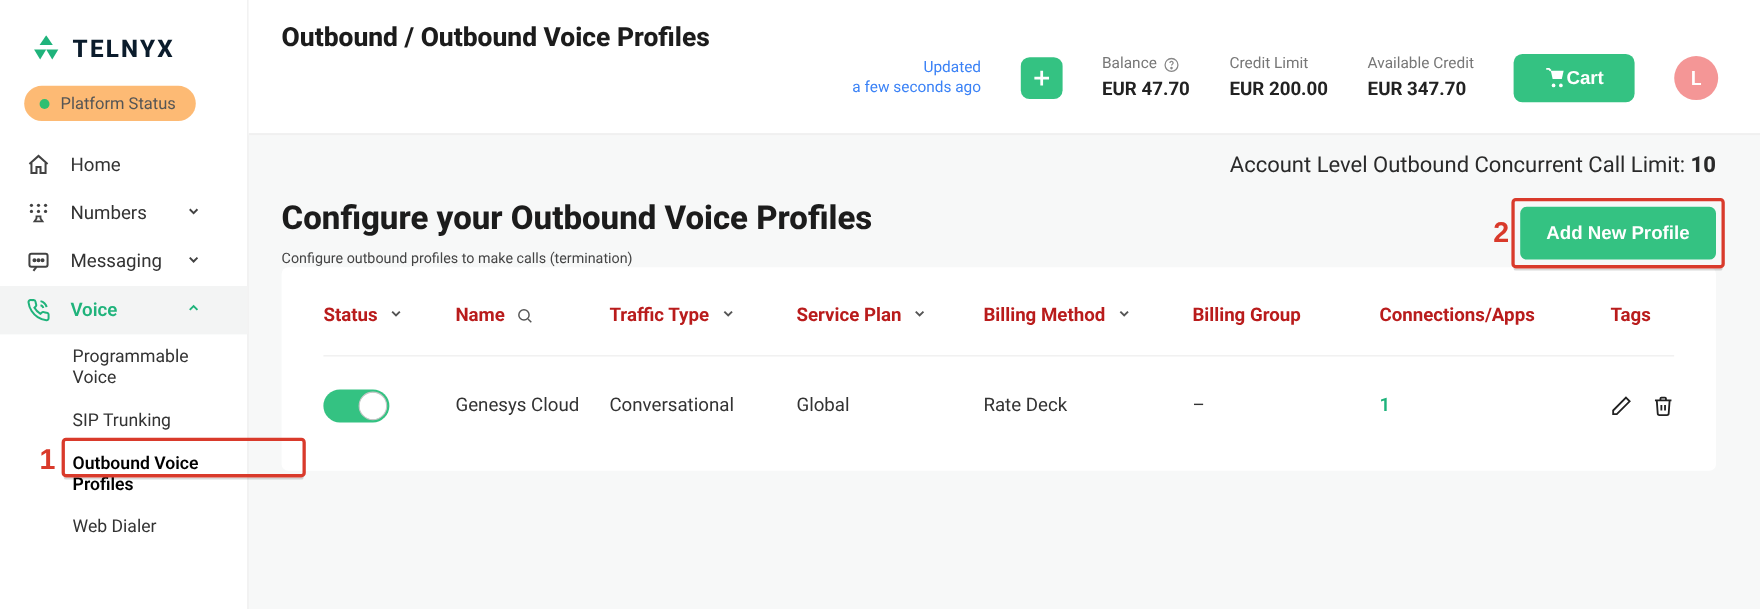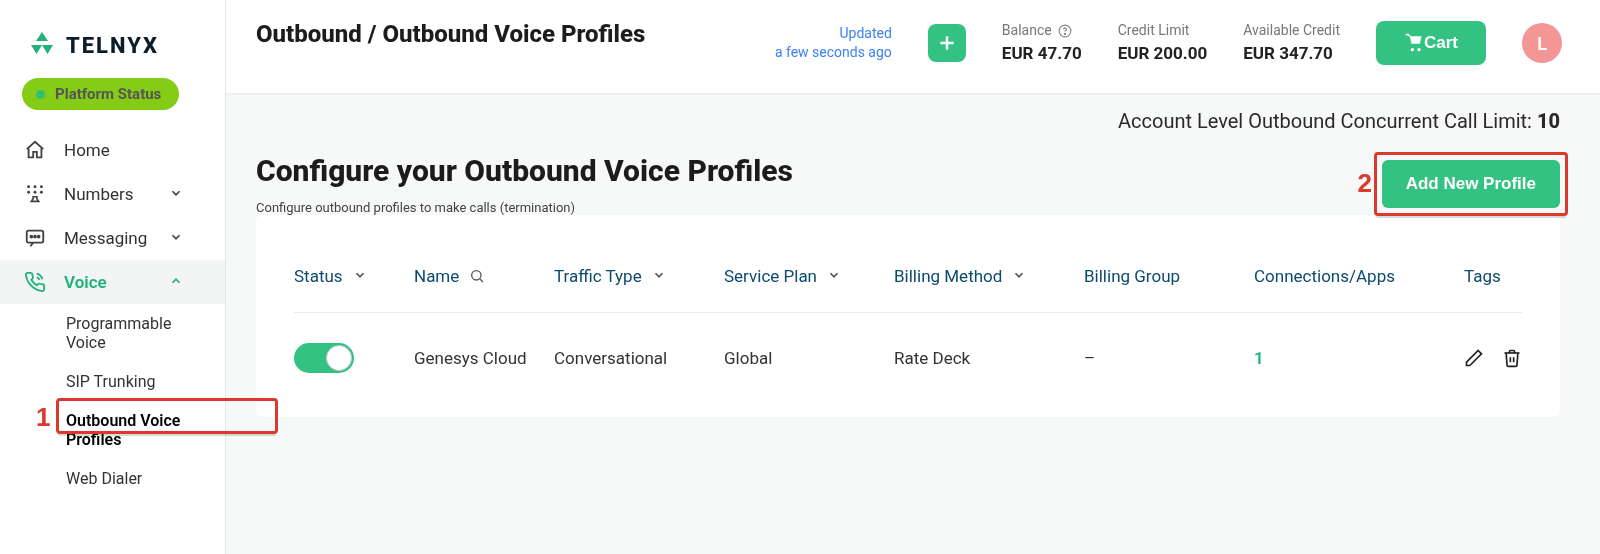--- a/index.html
+++ b/index.html
@@ -8,34 +8,34 @@
   
   .app   { display: flex; height: 554px; }
   .sidebar { width: 296px; border-right: 1px solid #e5e5e5; background:#fff; }
   .main    { flex: 1; background: #f7f8f8; display:flex; flex-direction:column; }
 
   
   .logo-wrap { padding: 32px 28px 20px; }
   .logo { display:flex; align-items:flex-end; font-weight:800; font-size:22px; letter-spacing:2px; color:#0b1c2c; }
   .logo svg { margin-right:10px; }
 
-  .status-pill { display:inline-flex; align-items:center; background:#84cc16; border-radius:18px; padding:7px 18px 7px 14px; margin-left:22px; font-size:15px; color:#555; font-weight:700;}
+  .status-pill { display:inline-flex; align-items:center; background:#fdba74; border-radius:18px; padding:7px 18px 7px 14px; margin-left:22px; font-size:15px; color:#555; font-weight:400;}
   .status-pill .dot { width:9px; height:9px; border-radius:50%; background:#2fbf71; margin-right:10px; }
 
   .nav { margin-top:18px; }
   .nav-item, .nav-sub { display:flex; align-items:center; padding:11px 24px; font-size:17px; color:#333; cursor:pointer; }
   .nav-item svg, .nav-item .icon-slot { width:22px; margin-right:18px; color:#424242; flex-shrink:0; }
   .nav-item .chev { margin-left:auto; color:#555; }
   .nav-item.active { background:#f3f4f4; color:#1fb37b; font-weight:600; }
   .nav-item.active svg { color:#1fb37b; }
   .nav-sub { padding:10px 24px 10px 66px; color:#333; font-size:16px; }
   .nav-sub.active { color:#000000; font-weight:600; }
 
   
-  .topbar { display:flex; align-items:flex-start; padding:20px 38px 26px 30px; background:#fff; border-bottom:2px solid #f0f0f0; }
+  .topbar { display:flex; align-items:flex-start; padding:20px 38px 26px 30px; background:#fff; border-bottom:2px solid #f0f0f0;flex-direction:column; }
   .breadcrumb { font-size:24px; font-weight:800; color:#1c1c1c; }
   .topbar-right { margin-left:auto; display:flex; align-items:center; gap:36px; }
   .updated { text-align:right; color:#3b82f6; font-size:14px; line-height:1.4; }
   .plusbtn { width:38px; height:38px; border-radius:8px; background:#34c282; display:flex; align-items:center; justify-content:center; color:#fff; font-size:24px; cursor:pointer; }
   .balcol { font-size:14px; color:#777; line-height:1.5; }
   .balcol .lbl { display:flex; align-items:center; gap:6px; }
   .balcol .val { font-size:17px; color:#222; font-weight:700; }
   .cartbtn { background:#34c282; color:#fff; border:none; border-radius:8px; padding:12px 28px; font-size:17px; font-weight:700; display:flex; align-items:center; cursor:pointer; }
   .avatar { width:40px; height:40px; border-radius:50%; background:#f49696; color:#fff; display:flex; align-items:center; justify-content:center; font-size:18px; font-weight:600; }
 
@@ -46,21 +46,21 @@
   .page-head { display:flex; align-items:center; }
   .page-head h1 { font-size:30px; font-weight:800; color:#1c1c1c; margin-bottom:12px; }
   .page-head p  { font-size:13px; color:#444; }
   .addbtn-wrap { margin-left:auto; position:relative; }
   .addbtn { background:#34c282; color:#fff; border:none; border-radius:6px; padding:14px 24px; font-size:17px; font-weight:700; cursor:pointer; }
   .callout { position:absolute; font-family: Arial, sans-serif; font-weight:900; color:#d93a2b; font-size:26px; pointer-events:none; }
 
   
   .card { background:#fff; border-radius:6px; padding:34px 38px 44px; }
   .thead, .trow { display:grid; grid-template-columns: 110px 130px 160px 160px 180px 160px 200px 1fr; align-items:center; gap:10px; }
-  .thead { color:#0c4a6e; font-weight:400; font-size:17px; padding-bottom:26px;margin-top:17px; }
+  .thead { color:#b91c1c; font-weight:700; font-size:17px; padding-bottom:26px; }
   .thead .cell { display:flex; align-items:center; gap:10px; }
   .trow { border-top:1px solid #ebebeb; padding-top:30px; font-size:17px; color:#333; }
   .toggle { width:60px; height:30px; border-radius:30px; background:#34c282; position:relative; cursor:pointer; }
   .toggle .knob { position:absolute; right:2px; top:2px; width:26px; height:26px; border-radius:50%; background:#fff; border:1px solid #c7c7c7; }
   .connlink { color:#1fb37b; font-weight:600; text-align:left; }
   .row-actions { display:flex; gap:18px; justify-content:flex-end; color:#222; }
 
   
   .hl { border:3px solid #d93a2b; border-radius:4px; box-shadow: 0 4px 0 -2px rgba(0,0,0,0.15); position:absolute; pointer-events:none; }
 

